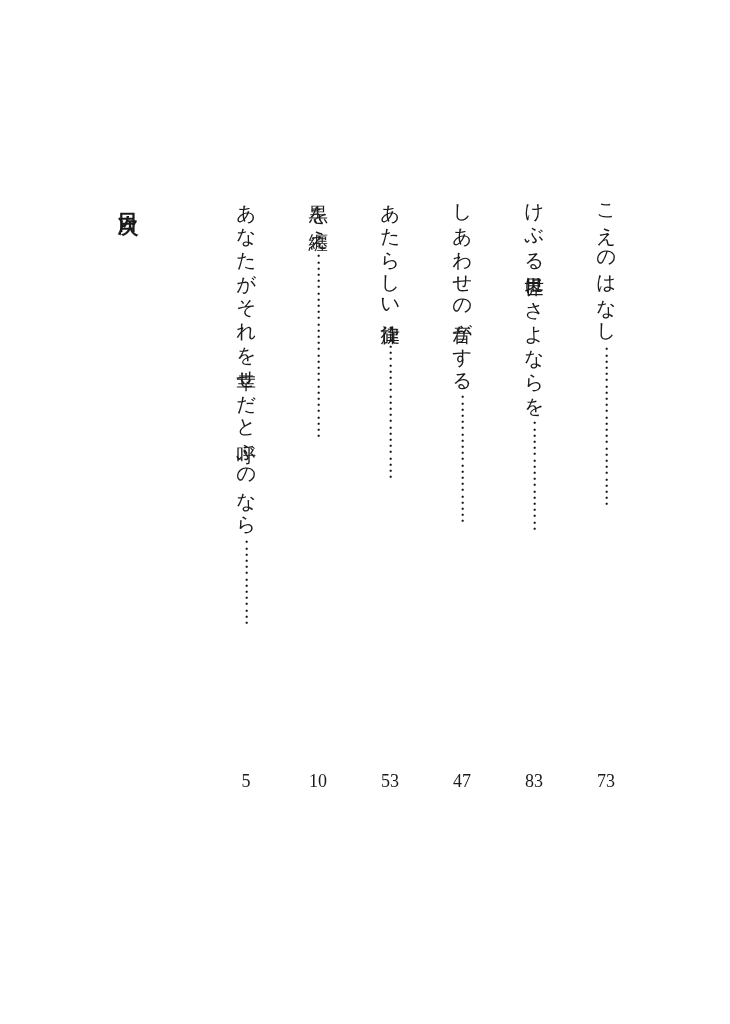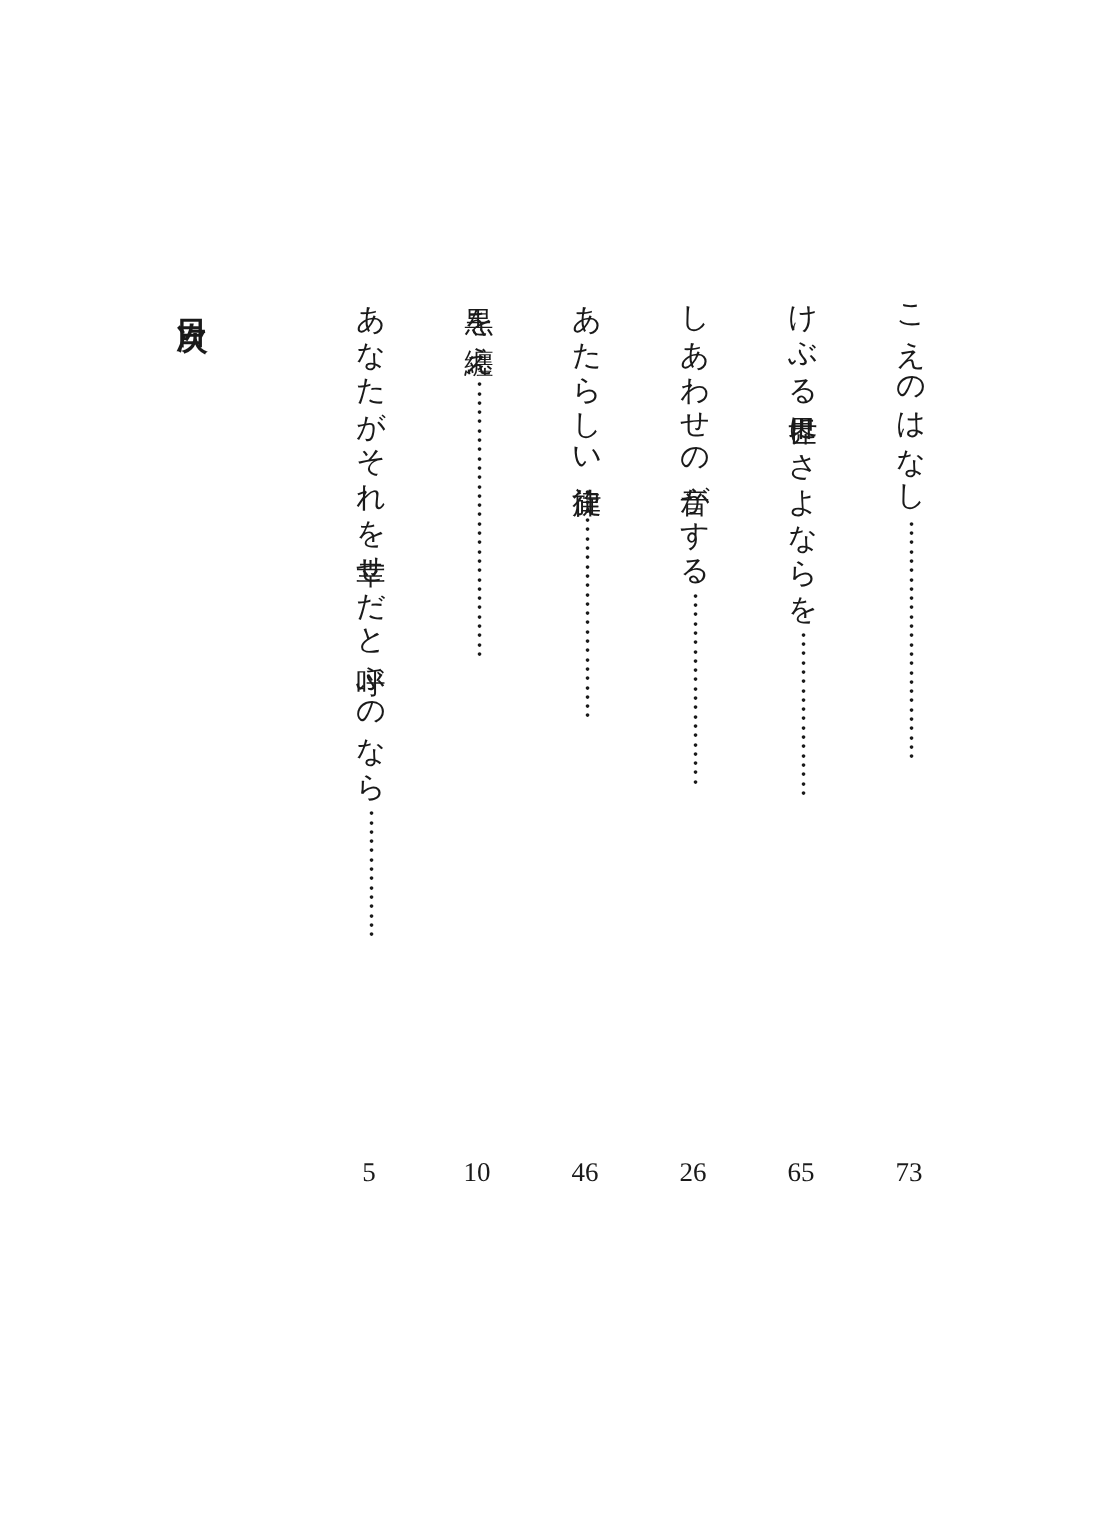--- a/index.html
+++ b/index.html
@@ -134,41 +134,41 @@
         <div class="entry-page">10</div>
       </div>
     </div>
 
     <div class="entry">
       <div class="entry-inner">
         <div class="entry-label">あたらしい旋律</div>
         <div class="leader">
           <div class="leader-dots">・・・・・・・・・・・・・・・・・・・・・・・・・</div>
         </div>
-        <div class="entry-page">46</div>
+        <div class="entry-page">53</div>
       </div>
     </div>
 
     <div class="entry">
       <div class="entry-inner">
         <div class="entry-label">しあわせの音がする</div>
         <div class="leader">
           <div class="leader-dots">・・・・・・・・・・・・・・・・・・・・・</div>
         </div>
-        <div class="entry-page">26</div>
+        <div class="entry-page">47</div>
       </div>
     </div>
 
     <div class="entry">
       <div class="entry-inner">
         <div class="entry-label">けぶる世界にさよならを</div>
         <div class="leader">
           <div class="leader-dots">・・・・・・・・・・・・・・・・・・</div>
         </div>
-        <div class="entry-page">65</div>
+        <div class="entry-page">83</div>
       </div>
     </div>
 
     <div class="entry">
       <div class="entry-inner">
         <div class="entry-label">こえのはなし</div>
         <div class="leader">
           <div class="leader-dots">・・・・・・・・・・・・・・・・・・・・・・・・・・</div>
         </div>
         <div class="entry-page">73</div>

